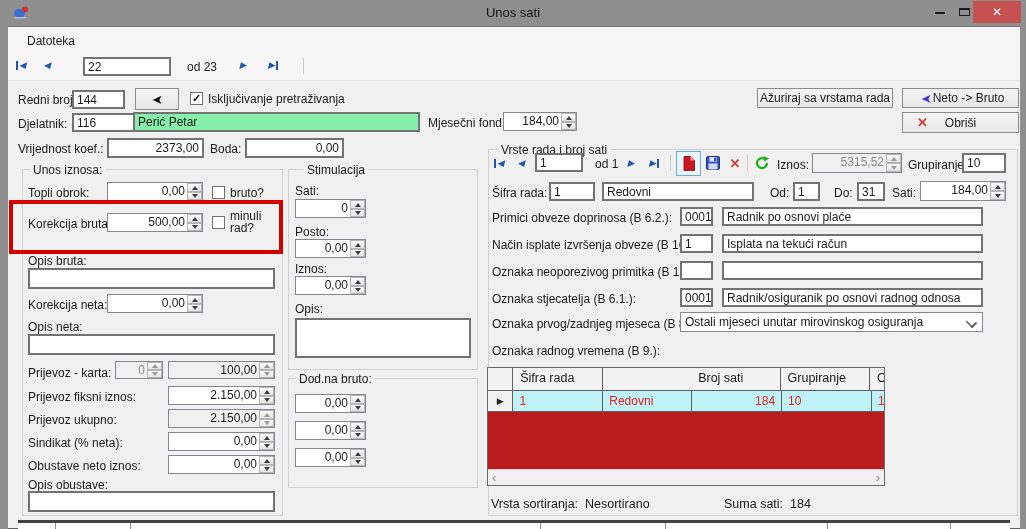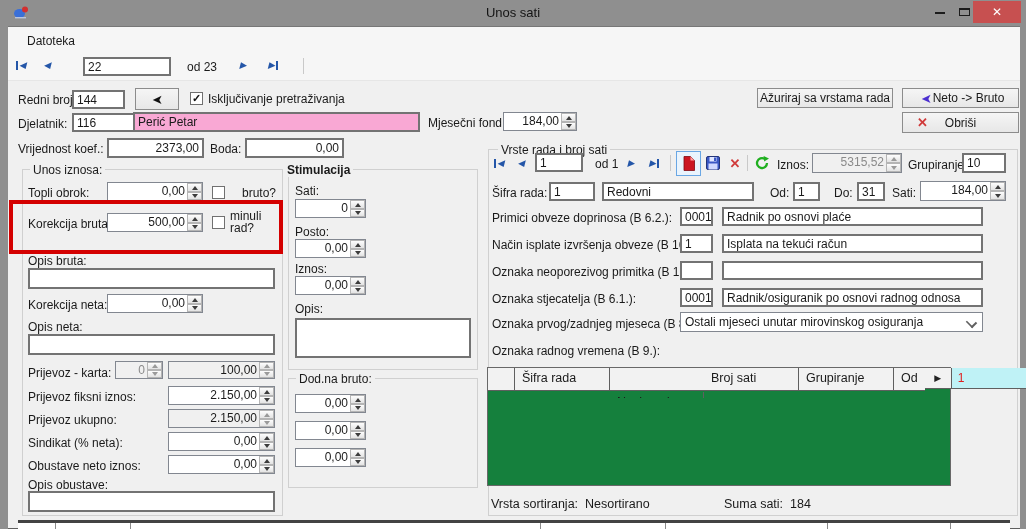--- a/index.html
+++ b/index.html
@@ -57,22 +57,22 @@
   .tbtn{position:absolute;display:flex;align-items:center;justify-content:center;}
   .tbtn.focus{border:1px solid #6aa7e4;background:#eaf4fd;}
   
   .combo{position:absolute;background:#fff;border:1px solid #828790;box-sizing:border-box;
          display:flex;align-items:center;padding:0 20px 0 4px;overflow:hidden;white-space:nowrap;}
   .chev{position:absolute;right:6px;top:5px;width:7px;height:7px;border-right:2px solid #606060;
         border-bottom:2px solid #606060;transform:rotate(45deg) scaleY(.8);}
   
   .hirect{position:absolute;left:9px;top:200px;width:274px;height:54px;border:4px solid #d40000;box-sizing:border-box;z-index:50;}
   
-  .dgv{position:absolute;left:487px;top:367px;width:464px;height:119px;background:#15803d;
-       border:1px solid #686868;box-sizing:border-box;display:flex;}
+  .dgv{position:absolute;left:487px;top:367px;width:398px;height:119px;background:#b91c1c;
+       border:1px solid #686868;box-sizing:border-box;display:flex;flex-direction:column;}
   .hrow{display:flex;height:22px;background:#f2f2f2;border-bottom:1px solid #5f5f5f;flex:none;}
   .hc{border-right:1px solid #5f5f5f;box-sizing:border-box;padding:3px 7px;font-size:12.5px;white-space:nowrap;overflow:hidden;}
   .drow{display:flex;height:21px;flex:none;}
   .dc{background:#bff2f6;color:#e02020;border-right:1px solid #5f5f5f;border-bottom:1px solid #5f5f5f;
       box-sizing:border-box;padding:3px 6px;white-space:nowrap;overflow:hidden;}
   .dc.r{text-align:right;}
   .selcell{box-sizing:border-box;border-right:1px solid #5f5f5f;background:#f2f2f2;
            display:flex;align-items:center;justify-content:center;}
   .hscroll{margin-top:auto;height:15px;background:#f0f0f0;border-top:1px solid #d6d6d6;
            display:flex;justify-content:space-between;align-items:center;padding:0 4px;color:#8f8f8f;flex:none;}
@@ -139,21 +139,21 @@
   </div>
   <span class="cb" style="left:190px;top:92px;">
       <span>✓</span>
     </span>
   <span class="lbl" style="left:208px;top:92px;">Isključivanje pretraživanja</span>
 
   <span class="lbl" style="left:18px;top:117px;">Djelatnik:</span>
   <div class="tb" style="left:72px;top:113px;width:68px;height:19px;">
       <span>116</span>
     </div>
-  <div class="tb" style="left:133px;top:112px;width:287px;height:20px;background:#f9a8d4;">
+  <div class="tb" style="left:133px;top:112px;width:287px;height:20px;background:#86efac;">
       <span>Perić Petar</span>
     </div>
   <span class="lbl" style="left:428px;top:116px;">Mjesečni fond:</span>
   <div class="nb" style="left:503px;top:112px;width:74px;height:19px;">
     <span class="v">184,00</span>
     <span class="sp">
         <b class="up"></b>
         <b class="dn"></b>
       </span>
   </div>
@@ -172,21 +172,21 @@
 
   <span class="lbl" style="left:28px;top:186px;">Topli obrok:</span>
   <div class="nb" style="left:107px;top:182px;width:96px;height:19px;">
     <span class="v">0,00</span>
     <span class="sp">
         <b class="up"></b>
         <b class="dn"></b>
       </span>
   </div>
   <span class="cb" style="left:212px;top:186px;"></span>
-  <span class="lbl" style="left:242px;top:186px;">bruto?</span>
+  <span class="lbl" style="left:230px;top:186px;">bruto?</span>
 
   <div class="hirect"></div>
 
   <span class="lbl" style="left:28px;top:217px;">Korekcija bruta:</span>
   <div class="nb" style="left:107px;top:213px;width:96px;height:19px;">
     <span class="v">500,00</span>
     <span class="sp">
         <b class="up"></b>
         <b class="dn"></b>
       </span>
@@ -263,21 +263,21 @@
         <b class="dn"></b>
       </span>
   </div>
 
   <span class="lbl" style="left:28px;top:478px;">Opis obustave:</span>
   <div class="tb" style="left:28px;top:491px;width:247px;height:21px;">
       <span></span>
     </div>
 
   <div class="grp" style="left:288px;top:169px;width:190px;height:201px;"></div>
-  <span class="grpt" style="left:284px;top:163px;font-weight:bold;">Stimulacija</span>
+  <span class="grpt" style="left:304px;top:163px;">Stimulacija</span>
 
   <span class="lbl" style="left:295px;top:184px;">Sati:</span>
   <div class="nb" style="left:295px;top:199px;width:71px;height:19px;">
     <span class="v">0</span>
     <span class="sp">
         <b class="up"></b>
         <b class="dn"></b>
       </span>
   </div>
   <span class="lbl" style="left:295px;top:225px;">Posto:</span>

